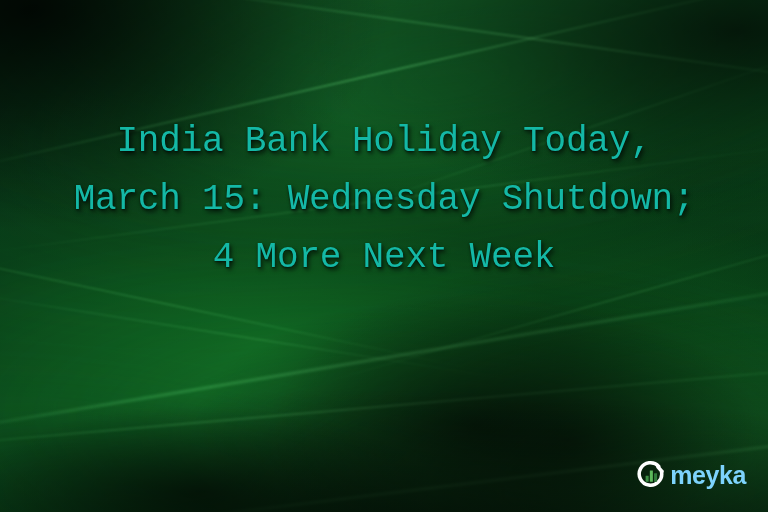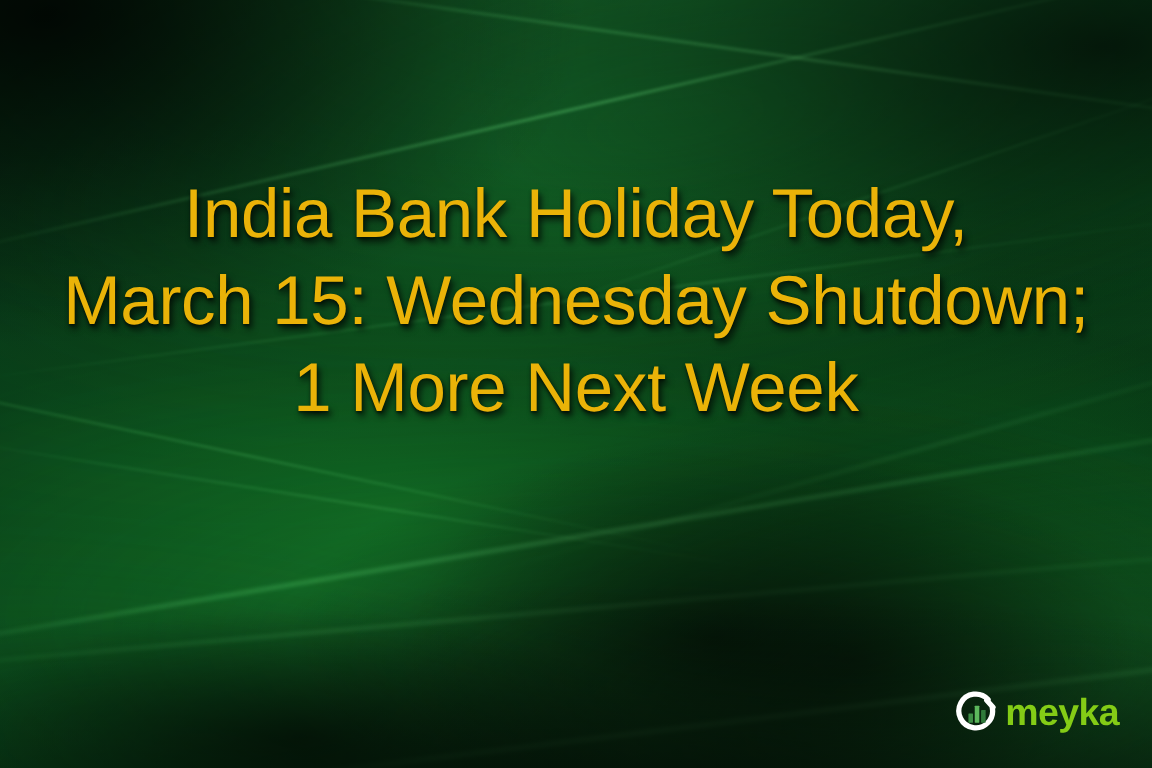--- a/index.html
+++ b/index.html
@@ -83,43 +83,43 @@
   .headline {
     position:absolute;
     left:0; right:0;
     top:113px;
     z-index:6;
     text-align:center;
     padding:0 22px;
   }
   .headline-line {
     display:block;
-    color:#eab308;
-    font-family:Liberation Sans, sans-serif;
+    color:#14b8a6;
+    font-family:Liberation Mono, monospace;
     font-weight:400;
-    font-size:46px;
+    font-size:36px;
     line-height:58px;
     letter-spacing:-0.2px;
     white-space:nowrap;
     text-shadow:2px 3px 4px rgba(0,0,0,0.70), 0 1px 2px rgba(0,0,0,0.55);
   }
 
   
   .logo {
     position:absolute;
     right:22px;
     bottom:22px;
     z-index:7;
     display:flex;
     align-items:center;
     gap:4px;
   }
   .logo-mark { width:30px; height:30px; display:block; flex:0 0 auto; }
   .logo-word {
-    color:#84cc16;
+    color:#7dd3fc;
     font-family:"Liberation Sans", sans-serif;
     font-weight:700;
     font-size:25px;
     line-height:26px;
     letter-spacing:-0.4px;
   }
 </style>
 </head>
 <body>
 
@@ -147,21 +147,21 @@
     <div class="streak s9"></div>
     <div class="streak s10"></div>
   </div>
 
   <div class="bg-layer bg-darkwave"></div>
   <div class="bg-layer bg-vignette"></div>
 
   <div class="headline">
     <span class="headline-line">India Bank Holiday Today,</span>
     <span class="headline-line">March 15: Wednesday Shutdown;</span>
-    <span class="headline-line">1 More Next Week</span>
+    <span class="headline-line">4 More Next Week</span>
   </div>
 
   <div class="logo">
     <svg class="logo-mark" viewBox="0 0 64 64" aria-hidden="true">
 
       <path d="M48.5 13.5 A24 24 0 1 0 54.5 25.5" fill="none" stroke="#ffffff" stroke-width="7.5" stroke-linecap="round"></path>
 
       <path d="M46.5 14.5 L55.5 24.5" fill="none" stroke="#ffffff" stroke-width="7.5" stroke-linecap="round"></path>
 
       <rect x="20.5" y="33.5" width="6.5" height="13" rx="0.6" fill="#3d8f45"></rect>

